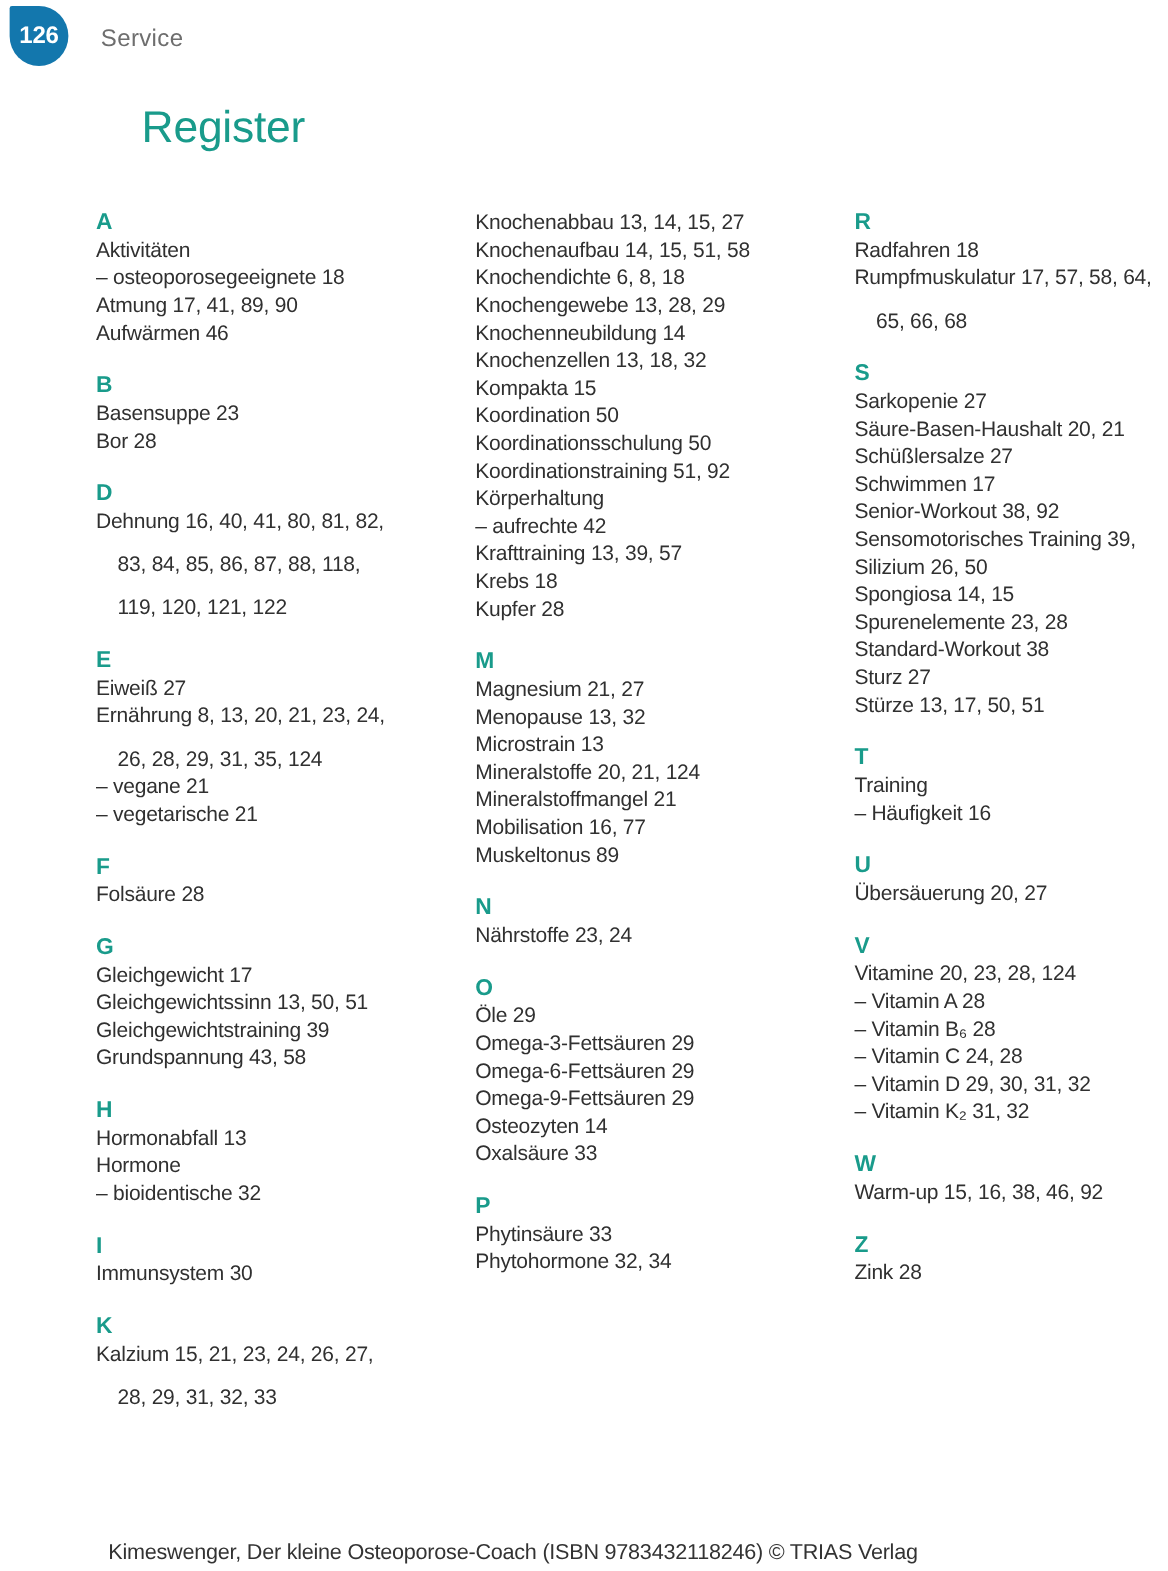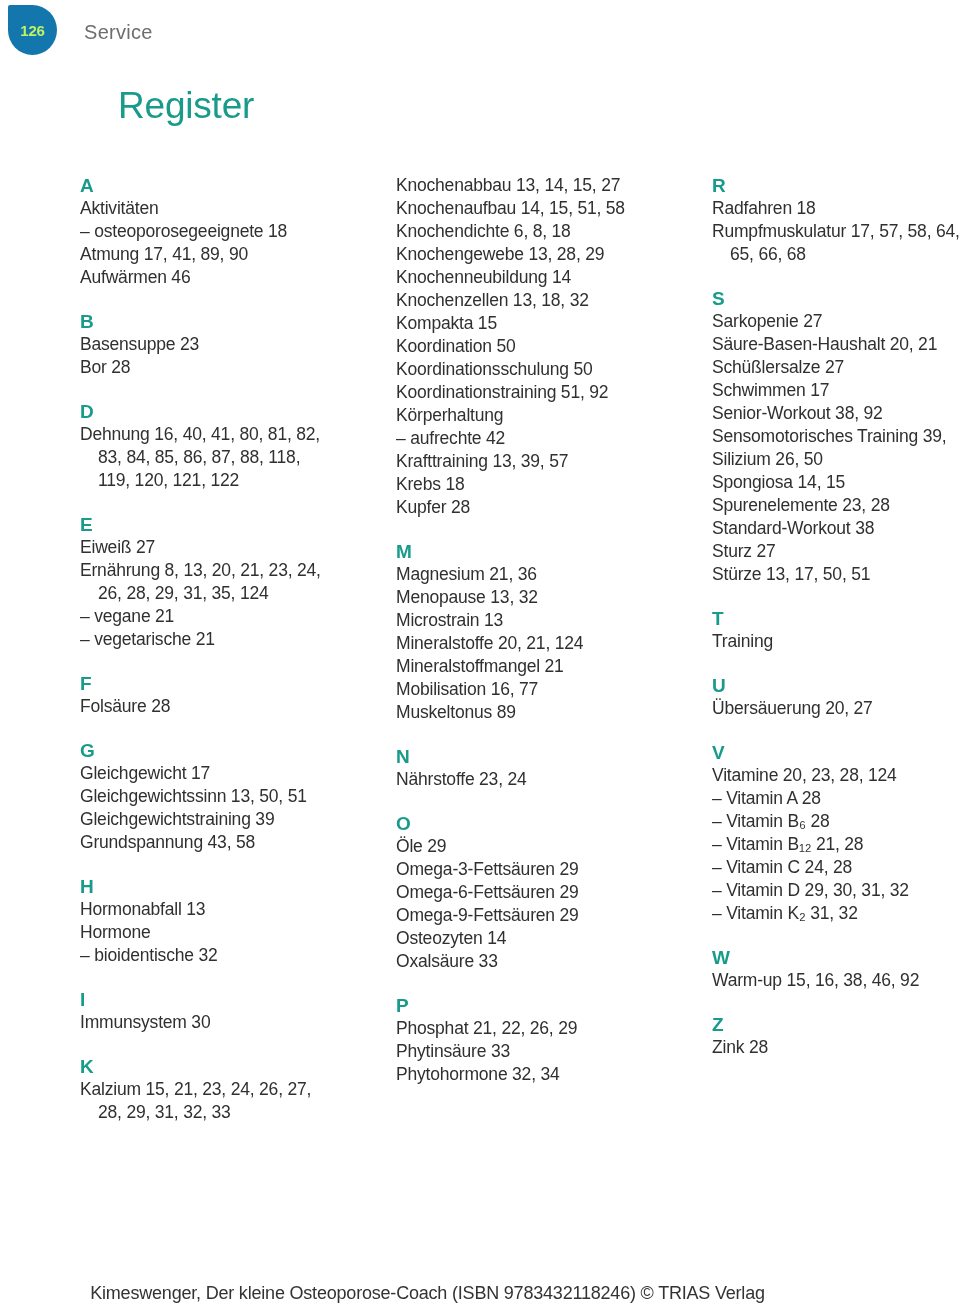--- a/index.html
+++ b/index.html
@@ -16,22 +16,22 @@
   
   .badge {
     position: absolute;
     left: 8px; top: 5px;
     width: 49px; height: 50px;
     background: var(--badge, #1377ad);
     border-radius: 2px 50% 50% 50%;
     display: flex; align-items: center; justify-content: center;
   }
   .badge span {
-    color: #bef264;
-    font-size: 15px;
+    color: #ffffff;
+    font-size: 20px;
     font-weight: 600;
     letter-spacing: -0.2px;
   }
   .running-head {
     position: absolute;
     left: 84px; top: 21px;
     font-size: 20px;
     color: var(--muted, #6e6e6e);
     letter-spacing: 0.3px;
   }
@@ -63,21 +63,21 @@
     font-size: 19px;
     line-height: 23px;
   }
   .line {
     font-size: 17.5px;
     line-height: 23px;
     letter-spacing: -0.2px;
     white-space: nowrap;
     color: var(--text, #303030);
   }
-  .line.cont { padding-left: 18px; }
+  .line.cont { padding-left: 18px; margin-top: 13px; }
   
   .footer {
     position: absolute;
     left: 0; top: 1283px;
     width: 855px;
     text-align: center;
     font-size: 18px;
     letter-spacing: -0.2px;
     color: #333333;
   }
@@ -164,21 +164,21 @@
           <div class="line">Koordinationsschulung 50</div>
           <div class="line">Koordinationstraining 51, 92</div>
           <div class="line">Körperhaltung</div>
           <div class="line">– aufrechte 42</div>
           <div class="line">Krafttraining 13, 39, 57</div>
           <div class="line">Krebs 18</div>
           <div class="line">Kupfer 28</div>
         </section>
         <section class="sec">
           <div class="letter">M</div>
-          <div class="line">Magnesium 21, 36</div>
+          <div class="line">Magnesium 21, 27</div>
           <div class="line">Menopause 13, 32</div>
           <div class="line">Microstrain 13</div>
           <div class="line">Mineralstoffe 20, 21, 124</div>
           <div class="line">Mineralstoffmangel 21</div>
           <div class="line">Mobilisation 16, 77</div>
           <div class="line">Muskeltonus 89</div>
         </section>
         <section class="sec">
           <div class="letter">N</div>
           <div class="line">Nährstoffe 23, 24</div>
@@ -187,21 +187,20 @@
           <div class="letter">O</div>
           <div class="line">Öle 29</div>
           <div class="line">Omega-3-Fettsäuren 29</div>
           <div class="line">Omega-6-Fettsäuren 29</div>
           <div class="line">Omega-9-Fettsäuren 29</div>
           <div class="line">Osteozyten 14</div>
           <div class="line">Oxalsäure 33</div>
         </section>
         <section class="sec">
           <div class="letter">P</div>
-          <div class="line">Phosphat 21, 22, 26, 29</div>
           <div class="line">Phytinsäure 33</div>
           <div class="line">Phytohormone 32, 34</div>
         </section>
       </div>
     <div class="col">
         <section class="sec">
           <div class="letter">R</div>
           <div class="line">Radfahren 18</div>
           <div class="line">Rumpfmuskulatur 17, 57, 58, 64,</div>
           <div class="line cont">65, 66, 68</div>
@@ -217,31 +216,31 @@
           <div class="line">Silizium 26, 50</div>
           <div class="line">Spongiosa 14, 15</div>
           <div class="line">Spurenelemente 23, 28</div>
           <div class="line">Standard-Workout 38</div>
           <div class="line">Sturz 27</div>
           <div class="line">Stürze 13, 17, 50, 51</div>
         </section>
         <section class="sec">
           <div class="letter">T</div>
           <div class="line">Training</div>
+          <div class="line">– Häufigkeit 16</div>
         </section>
         <section class="sec">
           <div class="letter">U</div>
           <div class="line">Übersäuerung 20, 27</div>
         </section>
         <section class="sec">
           <div class="letter">V</div>
           <div class="line">Vitamine 20, 23, 28, 124</div>
           <div class="line">– Vitamin A 28</div>
           <div class="line">– Vitamin B₆ 28</div>
-          <div class="line">– Vitamin B₁₂ 21, 28</div>
           <div class="line">– Vitamin C 24, 28</div>
           <div class="line">– Vitamin D 29, 30, 31, 32</div>
           <div class="line">– Vitamin K₂ 31, 32</div>
         </section>
         <section class="sec">
           <div class="letter">W</div>
           <div class="line">Warm-up 15, 16, 38, 46, 92</div>
         </section>
         <section class="sec">
           <div class="letter">Z</div>

